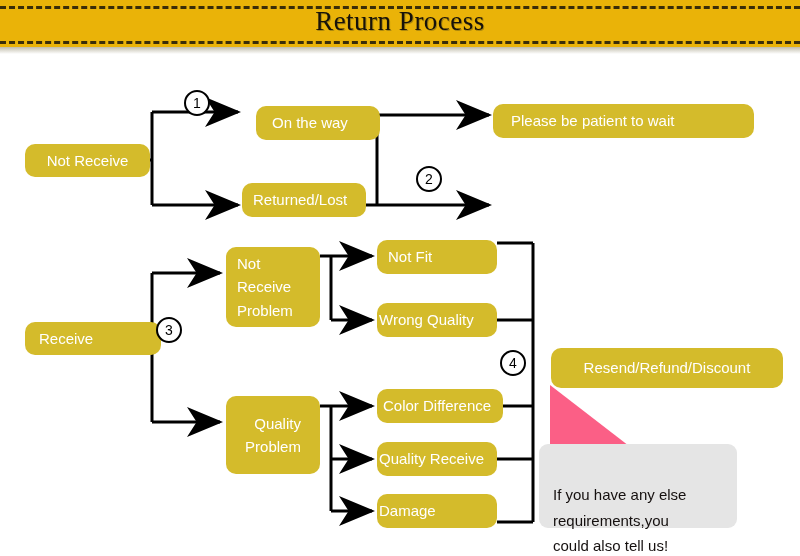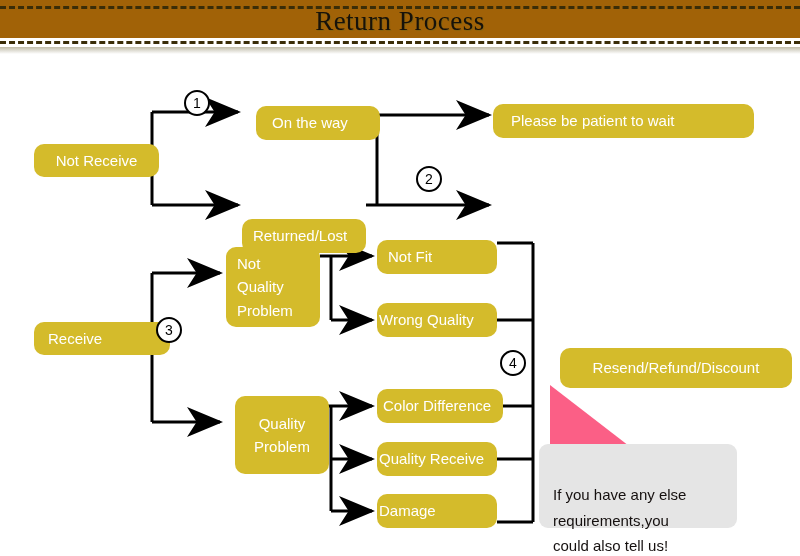--- a/index.html
+++ b/index.html
@@ -17,22 +17,22 @@
     background: #ffffff;
     overflow: hidden;
   }
 
   
   .banner {
     position: absolute;
     left: 0;
     top: 0;
     width: 800px;
-    height: 38px;
-    background: #a16207;
+    height: 47px;
+    background: #eab308;
     box-sizing: border-box;
   }
   .banner-stitch {
     position: absolute;
     left: 0;
     width: 800px;
     height: 0;
     border-top: 3px dashed #3a2d08;
   }
   .banner-stitch.top { top: 6px; }
@@ -64,21 +64,21 @@
     background: #d4bb2b;
     border-radius: 10px;
     color: #ffffff;
     font-size: 15px;
     line-height: 1.55;
     box-sizing: border-box;
     display: flex;
     align-items: center;
     white-space: pre-line;
   }
-  .node.center { justify-content: center; text-align: center; margin-left: 9px; }
+  .node.center { justify-content: center; text-align: right; }
   .node.left { justify-content: flex-start; text-align: left; }
 
   
   #wires {
     position: absolute;
     left: 0;
     top: 0;
     width: 800px;
     height: 556px;
     pointer-events: none;
@@ -176,36 +176,36 @@
   </svg>
 
   <div class="node center" style="left:25px; top:144px; width:125px; height:33px;">
     <span>Not Receive</span>
   </div>
 
   <div class="node left" style="left:256px; top:106px; width:124px; height:34px; padding-left:16px;">
     <span>On the way</span>
   </div>
 
-  <div class="node left" style="left:242px; top:183px; width:124px; height:34px; padding-left:11px;margin-top:36px;">
+  <div class="node left" style="left:242px; top:183px; width:124px; height:34px; padding-left:11px;">
     <span>Returned/Lost</span>
   </div>
 
   <div class="node left" style="left:493px; top:104px; width:261px; height:34px; padding-left:18px;">
     <span>Please be patient to wait</span>
   </div>
 
 
   <div class="node center" style="left:25px; top:322px; width:136px; height:33px; justify-content:flex-start; padding-left:14px;">
     <span>Receive</span>
   </div>
 
   <div class="node left" style="left:226px; top:247px; width:94px; height:80px; padding-left:11px; align-items:center;">
     <span>Not
-Quality
+Receive
 Problem</span>
   </div>
 
   <div class="node center" style="left:226px; top:396px; width:94px; height:78px;">
     <span>Quality
 Problem</span>
   </div>
 
   <div class="node left" style="left:377px; top:240px; width:120px; height:34px; padding-left:11px;">
     <span>Not Fit</span>

